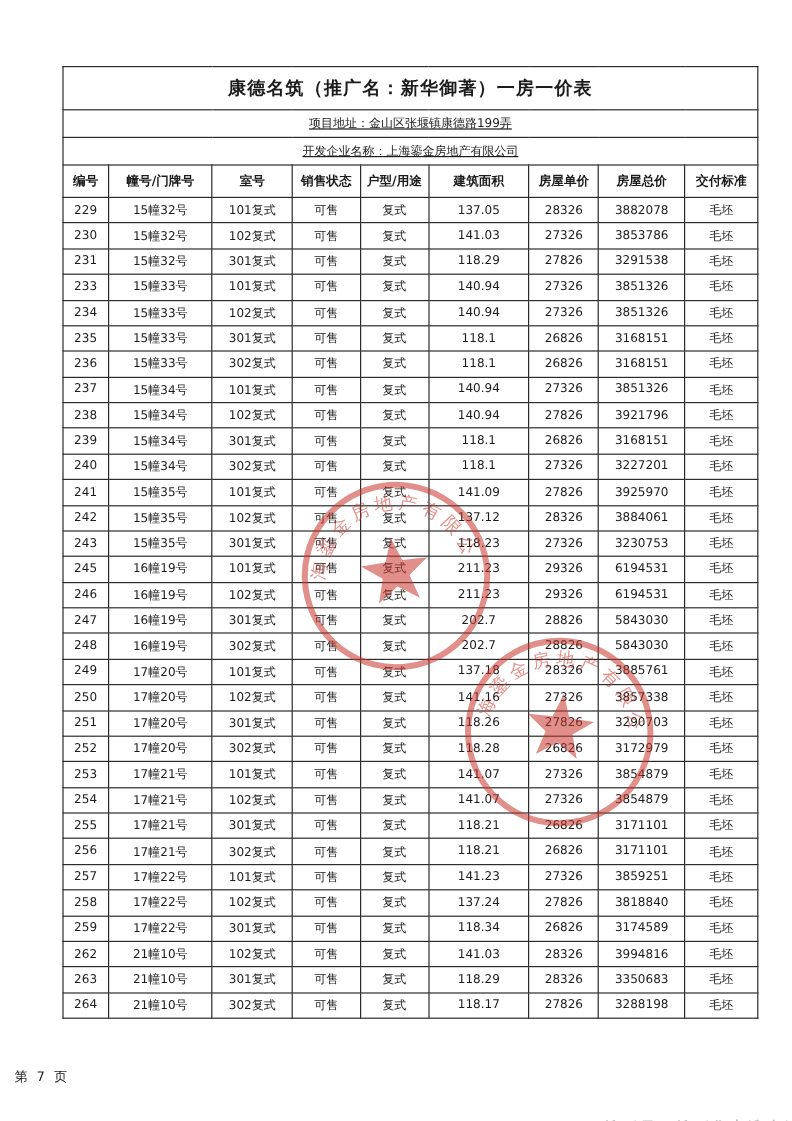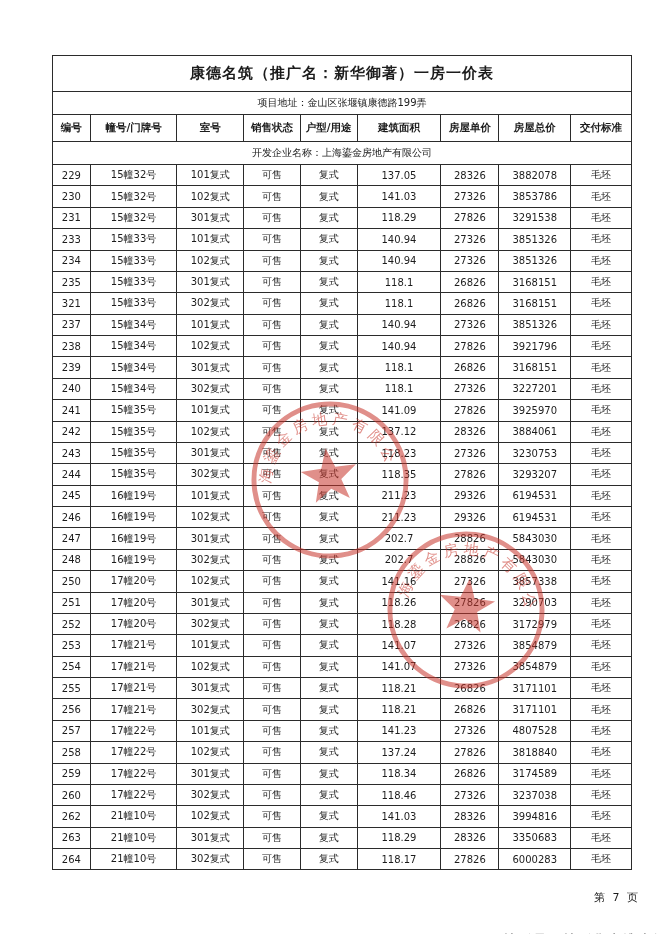--- a/index.html
+++ b/index.html
@@ -20,37 +20,37 @@
   table.price th, table.price td{
     border:1px solid #2b2b2b;
     text-align:center;vertical-align:middle;
     overflow:hidden;white-space:nowrap;
   }
   th.title{
     font-size:15px;font-weight:bold;letter-spacing:1px;
     padding:8px 2px;border:1.5px solid #222;
   }
   th.info{
-    font-size:10px;font-weight:normal;padding:4px 2px;
+    font-size:10px;font-weight:normal;padding:4px 2px;text-decoration:underline;
   }
   th.col-h{
     font-size:10.5px;font-weight:bold;padding:6px 0;
   }
   tbody td{
     font-size:10px;padding:3.2px 1px;height:12px;
   }
   .stamp{
     position:absolute;width:164px;height:164px;
     opacity:0.55;pointer-events:none;
   }
   .stamp-1{left:236px;top:398px;transform:rotate(-8deg);}
   .stamp-2{left:372px;top:528px;transform:rotate(7deg);}
   .footer{
     position:absolute;left:0;width:628px;top:890px;
-    text-align:right;font-size:11px;letter-spacing:2px;
+    text-align:left;font-size:11px;letter-spacing:2px;
   }
   .watermark{
     position:absolute;right:4px;top:932px;
     font-size:14px;font-weight:bold;color:#8f8f8f;
     letter-spacing:1px;
   }
 </style>
 </head>
 <body>
 
@@ -68,34 +68,34 @@
         <col style="width:12.4%">
         <col style="width:10.5%">
     </colgroup>
     <thead>
       <tr>
         <th class="title" colspan="9">康德名筑（推广名：新华御著）一房一价表</th>
       </tr>
       <tr>
         <th class="info" colspan="9">项目地址：金山区张堰镇康德路199弄</th>
       </tr>
+      <tr>
+        <th class="info" colspan="9">开发企业名称：上海鎏金房地产有限公司</th>
+      </tr>
       <tr id="header-row">
           <th class="col-h">编号</th>
           <th class="col-h">幢号/门牌号</th>
           <th class="col-h">室号</th>
           <th class="col-h">销售状态</th>
           <th class="col-h">户型/用途</th>
           <th class="col-h">建筑面积</th>
           <th class="col-h">房屋单价</th>
           <th class="col-h">房屋总价</th>
           <th class="col-h">交付标准</th>
         </tr>
-      <tr>
-        <th class="info" colspan="9">开发企业名称：上海鎏金房地产有限公司</th>
-      </tr>
     </thead>
     <tbody id="table-body">
         <tr>
           <td>229</td>
           <td>15幢32号</td>
           <td>101复式</td>
           <td>可售</td>
           <td>复式</td>
           <td>137.05</td>
           <td>28326</td>
@@ -151,21 +151,21 @@
           <td>15幢33号</td>
           <td>301复式</td>
           <td>可售</td>
           <td>复式</td>
           <td>118.1</td>
           <td>26826</td>
           <td>3168151</td>
           <td>毛坯</td>
         </tr>
         <tr>
-          <td>321</td>
+          <td>236</td>
           <td>15幢33号</td>
           <td>302复式</td>
           <td>可售</td>
           <td>复式</td>
           <td>118.1</td>
           <td>26826</td>
           <td>3168151</td>
           <td>毛坯</td>
         </tr>
         <tr>
@@ -239,31 +239,20 @@
           <td>15幢35号</td>
           <td>301复式</td>
           <td>可售</td>
           <td>复式</td>
           <td>118.23</td>
           <td>27326</td>
           <td>3230753</td>
           <td>毛坯</td>
         </tr>
         <tr>
-          <td>244</td>
-          <td>15幢35号</td>
-          <td>302复式</td>
-          <td>可售</td>
-          <td>复式</td>
-          <td>118.35</td>
-          <td>27826</td>
-          <td>3293207</td>
-          <td>毛坯</td>
-        </tr>
-        <tr>
           <td>245</td>
           <td>16幢19号</td>
           <td>101复式</td>
           <td>可售</td>
           <td>复式</td>
           <td>211.23</td>
           <td>29326</td>
           <td>6194531</td>
           <td>毛坯</td>
         </tr>
@@ -294,20 +283,31 @@
           <td>16幢19号</td>
           <td>302复式</td>
           <td>可售</td>
           <td>复式</td>
           <td>202.7</td>
           <td>28826</td>
           <td>5843030</td>
           <td>毛坯</td>
         </tr>
         <tr>
+          <td>249</td>
+          <td>17幢20号</td>
+          <td>101复式</td>
+          <td>可售</td>
+          <td>复式</td>
+          <td>137.18</td>
+          <td>28326</td>
+          <td>3885761</td>
+          <td>毛坯</td>
+        </tr>
+        <tr>
           <td>250</td>
           <td>17幢20号</td>
           <td>102复式</td>
           <td>可售</td>
           <td>复式</td>
           <td>141.16</td>
           <td>27326</td>
           <td>3857338</td>
           <td>毛坯</td>
         </tr>
@@ -378,21 +378,21 @@
           <td>毛坯</td>
         </tr>
         <tr>
           <td>257</td>
           <td>17幢22号</td>
           <td>101复式</td>
           <td>可售</td>
           <td>复式</td>
           <td>141.23</td>
           <td>27326</td>
-          <td>4807528</td>
+          <td>3859251</td>
           <td>毛坯</td>
         </tr>
         <tr>
           <td>258</td>
           <td>17幢22号</td>
           <td>102复式</td>
           <td>可售</td>
           <td>复式</td>
           <td>137.24</td>
           <td>27826</td>
@@ -401,31 +401,20 @@
         </tr>
         <tr>
           <td>259</td>
           <td>17幢22号</td>
           <td>301复式</td>
           <td>可售</td>
           <td>复式</td>
           <td>118.34</td>
           <td>26826</td>
           <td>3174589</td>
-          <td>毛坯</td>
-        </tr>
-        <tr>
-          <td>260</td>
-          <td>17幢22号</td>
-          <td>302复式</td>
-          <td>可售</td>
-          <td>复式</td>
-          <td>118.46</td>
-          <td>27326</td>
-          <td>3237038</td>
           <td>毛坯</td>
         </tr>
         <tr>
           <td>262</td>
           <td>21幢10号</td>
           <td>102复式</td>
           <td>可售</td>
           <td>复式</td>
           <td>141.03</td>
           <td>28326</td>
@@ -444,21 +433,21 @@
           <td>毛坯</td>
         </tr>
         <tr>
           <td>264</td>
           <td>21幢10号</td>
           <td>302复式</td>
           <td>可售</td>
           <td>复式</td>
           <td>118.17</td>
           <td>27826</td>
-          <td>6000283</td>
+          <td>3288198</td>
           <td>毛坯</td>
         </tr>
       </tbody>
   </table>
 
   <div class="stamp stamp-1">
     <svg viewBox="0 0 164 164" width="164" height="164">
       <circle cx="82" cy="82" r="76" fill="none" stroke="#c8352b" stroke-width="5"></circle>
       <path d="M82,50 L89.05,69.55 L109.85,70.1 L93.3,82.7 L99.2,102.65 L82,90.9 L64.8,102.65 L70.7,82.7 L54.15,70.1 L74.95,69.55 Z" fill="#c8352b"></path>
       <defs>

